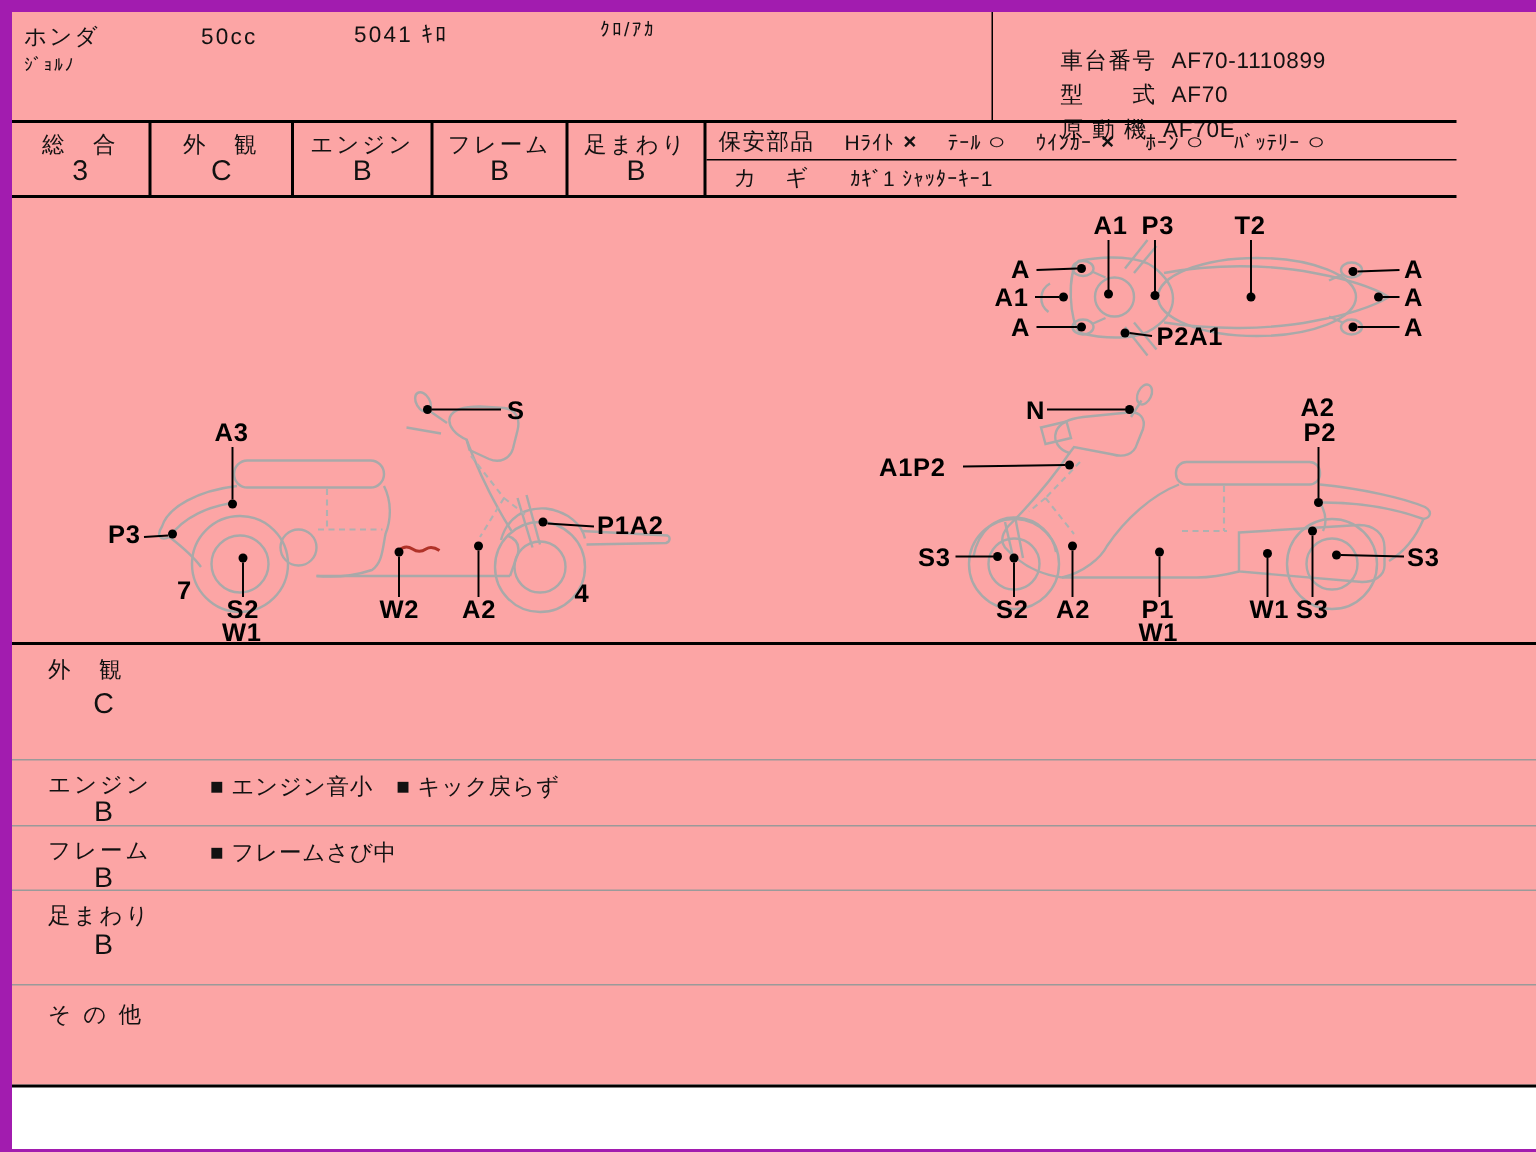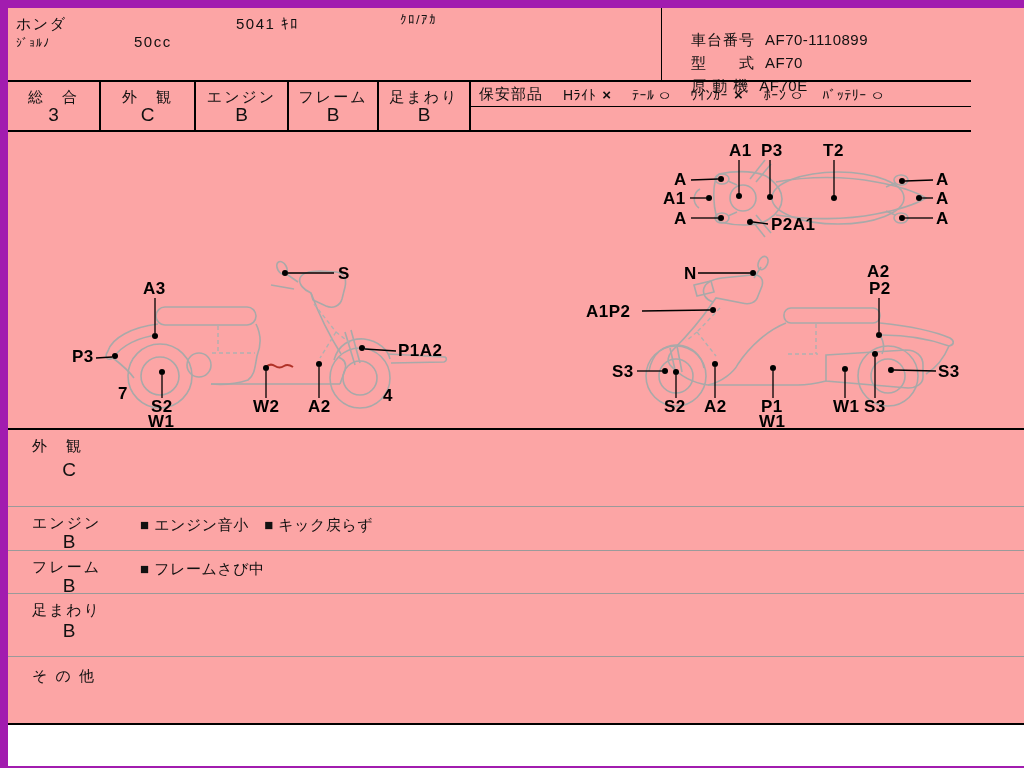--- a/index.html
+++ b/index.html
@@ -1,26 +1,26 @@
 <!DOCTYPE html>
 <html><head>
 <meta charset="utf-8">
 <style>
   html,body{margin:0;padding:0;background:#c2c2c2;}
   body{font-family:"Liberation Sans","DejaVu Sans",sans-serif;color:#111;width:1024px;height:768px;overflow:hidden;}
   .sheet{position:relative;width:1020px;height:758px;background:#fca5a5;border:8px solid #a21caf;box-sizing:content-box;}
   
   .h-item{position:absolute;font-size:15px;letter-spacing:1.5px;white-space:pre;}
   .h-maker{left:8px;top:7px;}
-  .h-cc{left:126px;top:25px;}
+  .h-cc{left:126px;top:8px;}
   .h-km{left:228px;top:7px;}
   .h-color{left:392px;top:4px;font-size:13px;}
   .h-model{left:8px;top:28px;font-size:12px;letter-spacing:1px;}
   .h-divider{position:absolute;left:653px;top:0;width:1px;height:72px;background:#000;}
-  .spec-line{position:absolute;left:652px;font-size:15px;white-space:pre;letter-spacing:1px;}
+  .spec-line{position:absolute;left:668px;font-size:15px;white-space:pre;letter-spacing:1px;}
   .spec-line .val{margin-left:10px;letter-spacing:0.5px;}
   
   .ratings{position:absolute;left:0;top:72px;width:963px;height:52px;border-top:2px solid #000;border-bottom:2px solid #000;box-sizing:border-box;display:flex;}
   .rate-cell{border-right:2px solid #000;display:flex;flex-direction:column;align-items:center;justify-content:center;box-sizing:border-box;}
   .rate-label{font-size:15px;letter-spacing:2px;white-space:pre;line-height:17px;}
   .rate-grade{font-size:19px;line-height:20px;}
   .w1{width:93px}.w2{width:95px}.w3{width:93px}.w4{width:90px}.w5{width:92px}
   .safety{flex:1;display:flex;flex-direction:column;box-sizing:border-box;}
   .safety-row1{height:25px;border-bottom:1px solid #000;display:flex;align-items:center;padding-left:8px;box-sizing:border-box;font-size:14px;}
   .safety-title{font-size:15px;letter-spacing:1px;margin-right:20px;white-space:pre;}
@@ -89,20 +89,24 @@
     </div>
     <div class="safety">
       <div class="safety-row1">
         <span class="safety-title">保安部品</span>
         <span class="safety-pair"><span class="lbl">Hﾗｲﾄ</span><span class="mark mark-x">×</span></span>
         <span class="safety-pair"><span class="lbl">ﾃｰﾙ</span><span class="mark mark-o">○</span></span>
         <span class="safety-pair"><span class="lbl">ｳｲﾝｶｰ</span><span class="mark mark-x">×</span></span>
         <span class="safety-pair"><span class="lbl">ﾎｰﾝ</span><span class="mark mark-o">○</span></span>
         <span class="safety-pair"><span class="lbl">ﾊﾞｯﾃﾘｰ</span><span class="mark mark-o">○</span></span>
       </div>
+      <div class="safety-row2">
+        <span class="key-label">カ　ギ</span>
+        <span class="key-value">ｶｷﾞ1 ｼｬｯﾀｰｷｰ1</span>
+      </div>
     </div>
   </div>
 
   <svg class="diagram-svg" width="1020" height="296" viewBox="0 0 1020 296">
 
     <g>
       <g stroke="#a9a9a9" fill="none" stroke-width="1.6">
         <path d="M692,57 C685,61 684,71 691,76"></path>
         <path d="M711,42 C730,38 752,39 761,46 C770,53 774,60 774,67 C774,74 770,81 761,87 C750,95 728,94 712,90 C705,83 703,50 711,42 Z"></path>
         <circle cx="735" cy="66" r="13"></circle>

